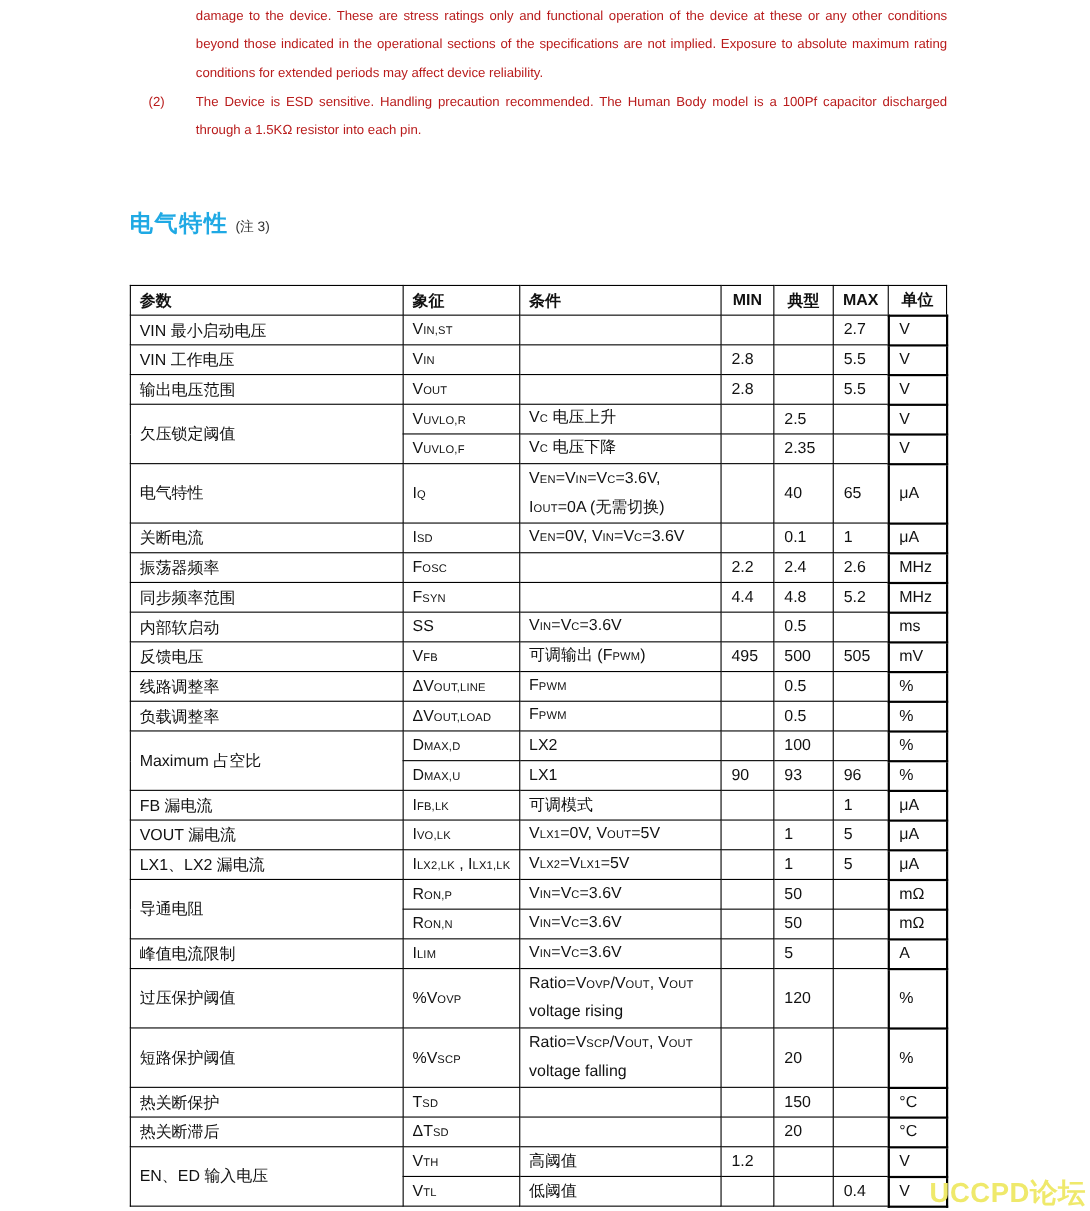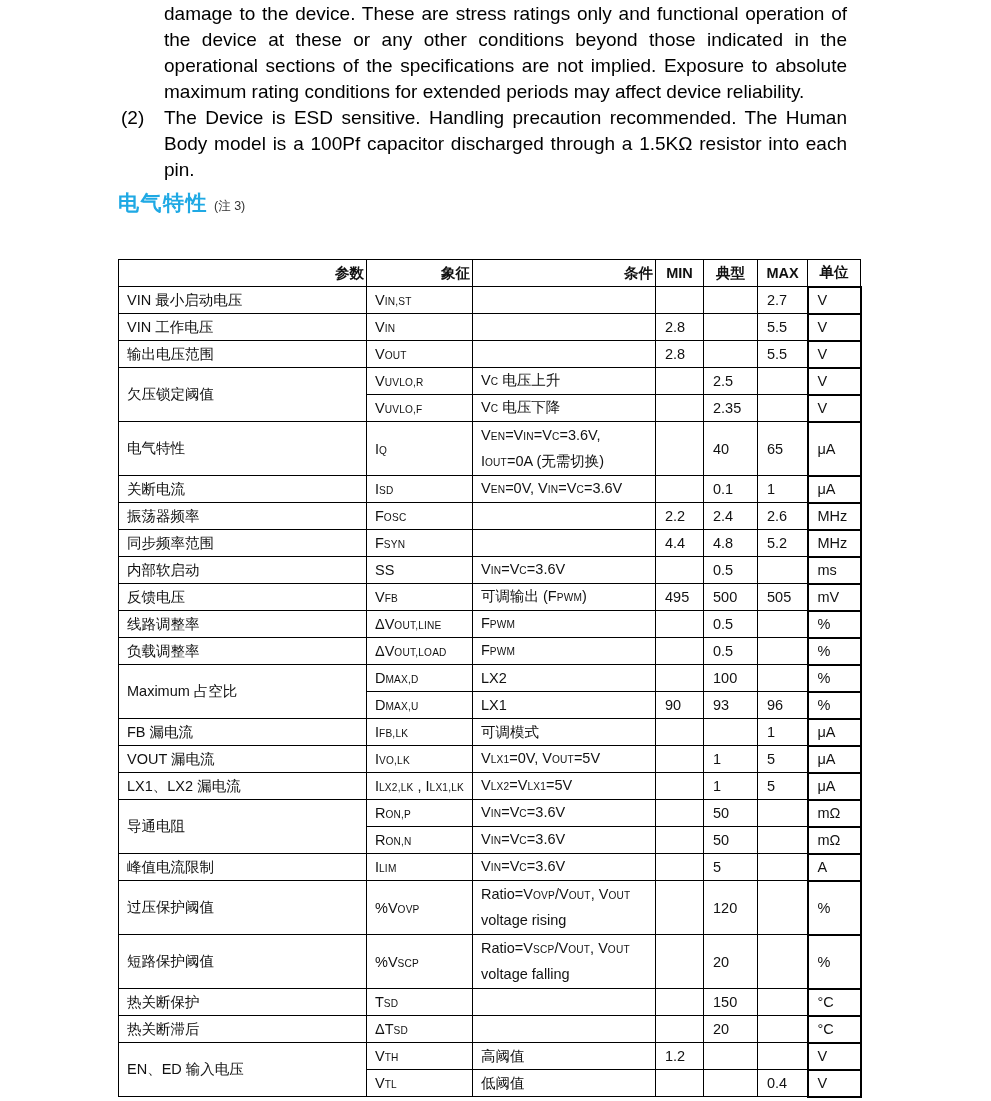--- a/index.html
+++ b/index.html
@@ -2,39 +2,39 @@
 <html><head>
 <meta charset="utf-8">
 <style>
   html,body { margin:0; padding:0; background:#ffffff; }
   .page {
     position:relative; width:991px; height:1101px; background:#ffffff;
     font-family:"Liberation Sans","DejaVu Sans",sans-serif; color:#1c1c1c;
     overflow:hidden;
   }
   
-  .notes { position:absolute; left:121px; top:1px; width:726px;
-           font-size:19px; line-height:26px; color:#000000; }
+  .notes { position:absolute; left:135px; top:1px; width:726px;
+           font-size:12px; line-height:26px; color:#b91c1c; }
   .note-row { display:flex; }
   .note-marker { width:43px; flex:none; }
   .note-text { flex:1; text-align:justify; }
   
   .section-heading { position:absolute; left:118px; top:189px; white-space:nowrap; }
   .heading-cn { font-size:21px; font-weight:bold; letter-spacing:1.5px; }
   .heading-note { font-size:12.5px; color:#333; margin-left:6px; }
   .subtitle { position:absolute; left:124px; top:233px; font-size:15px; color:#222; }
   
   table.spec { position:absolute; left:118px; top:259px; width:742px;
                border-collapse:collapse; table-layout:fixed;
                font-size:14.5px; color:#111; }
   table.spec th, table.spec td {
     border:1px solid #000; vertical-align:middle;
     padding:0 2px 0 8px; overflow:hidden;
   }
-  table.spec th { font-weight:bold; text-align:right; }
+  table.spec th { font-weight:bold; text-align:left; }
   table.spec th.ctr { text-align:center; padding:0; }
   table.spec td.num { padding-left:9px; }
   table.spec td.u { border-width:2px; padding-left:9px; }
   table.spec td.cond { line-height:25px; }
   tr.r { height:27px; }
   tr.tall { height:54px; }
   .sc { font-size:70%; letter-spacing:0.2px; }
   
   .watermark { position:absolute; left:845px; top:1068px;
                font-size:25px; font-weight:bold; letter-spacing:0.5px; }
@@ -317,14 +317,15 @@
           <td>V<span class="sc">TL</span></td>
           <td class="cond">低阈值</td>
           <td class="num"></td>
           <td class="num"></td>
           <td class="num">0.4</td>
           <td class="u">V</td>
         </tr>
       </tbody>
   </table>
 
+  <div class="watermark" style="color: rgb(239, 233, 107);">UCCPD论坛</div>
 
 </div>
 
 </body></html>

